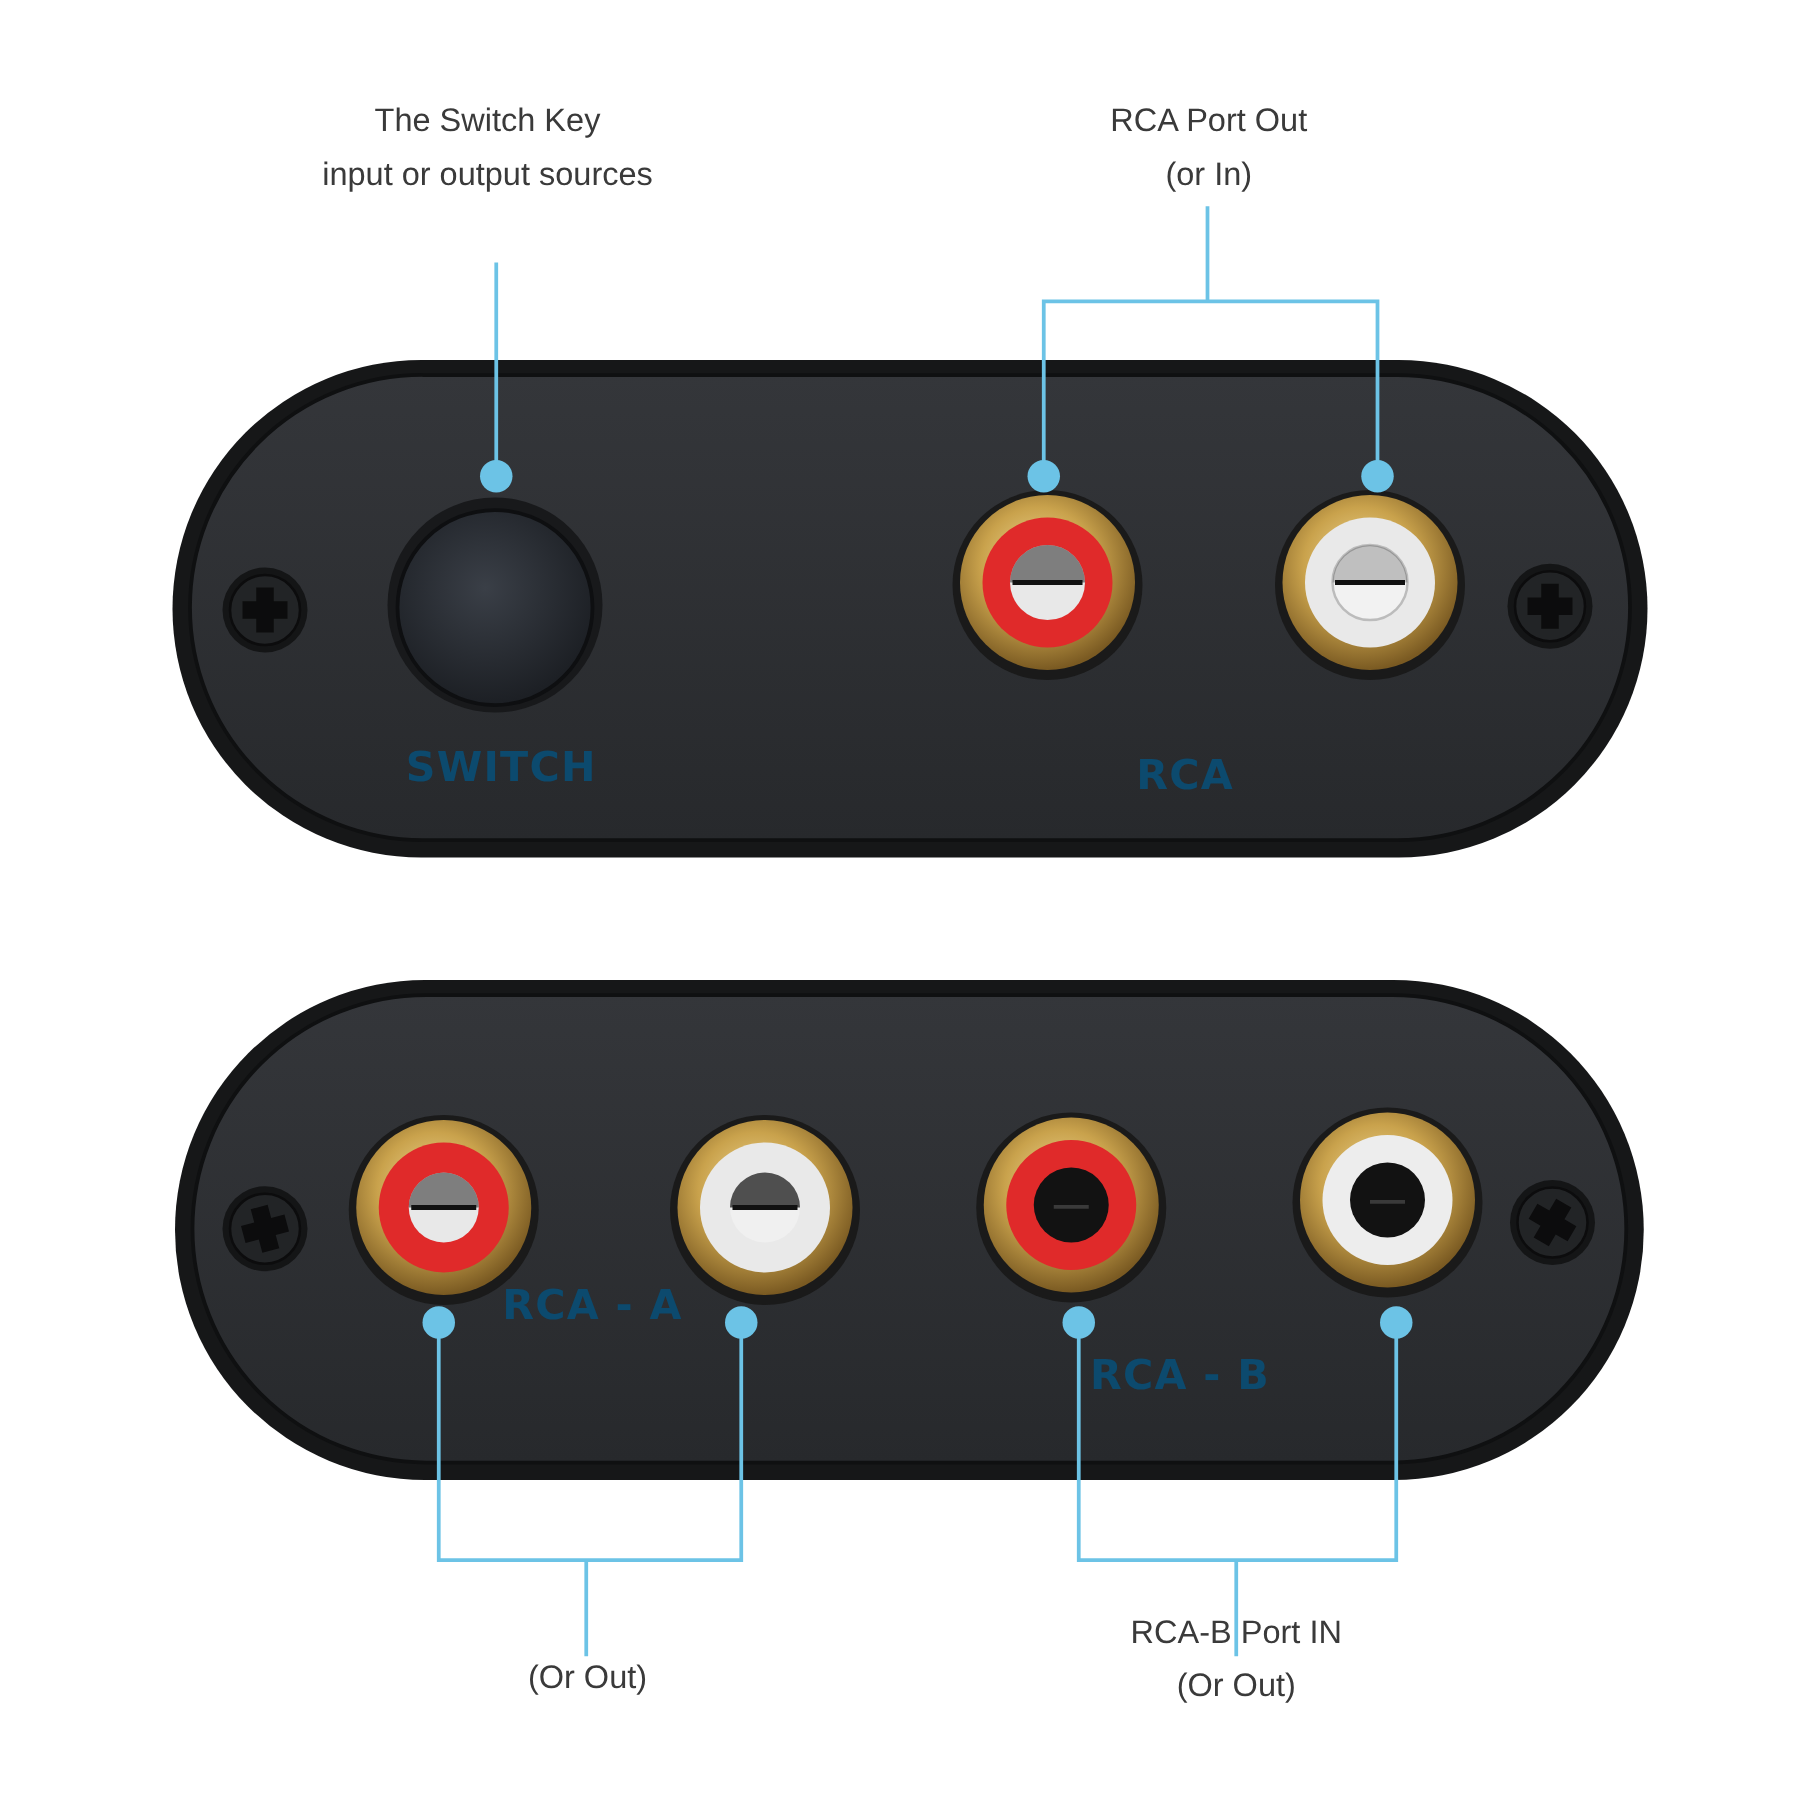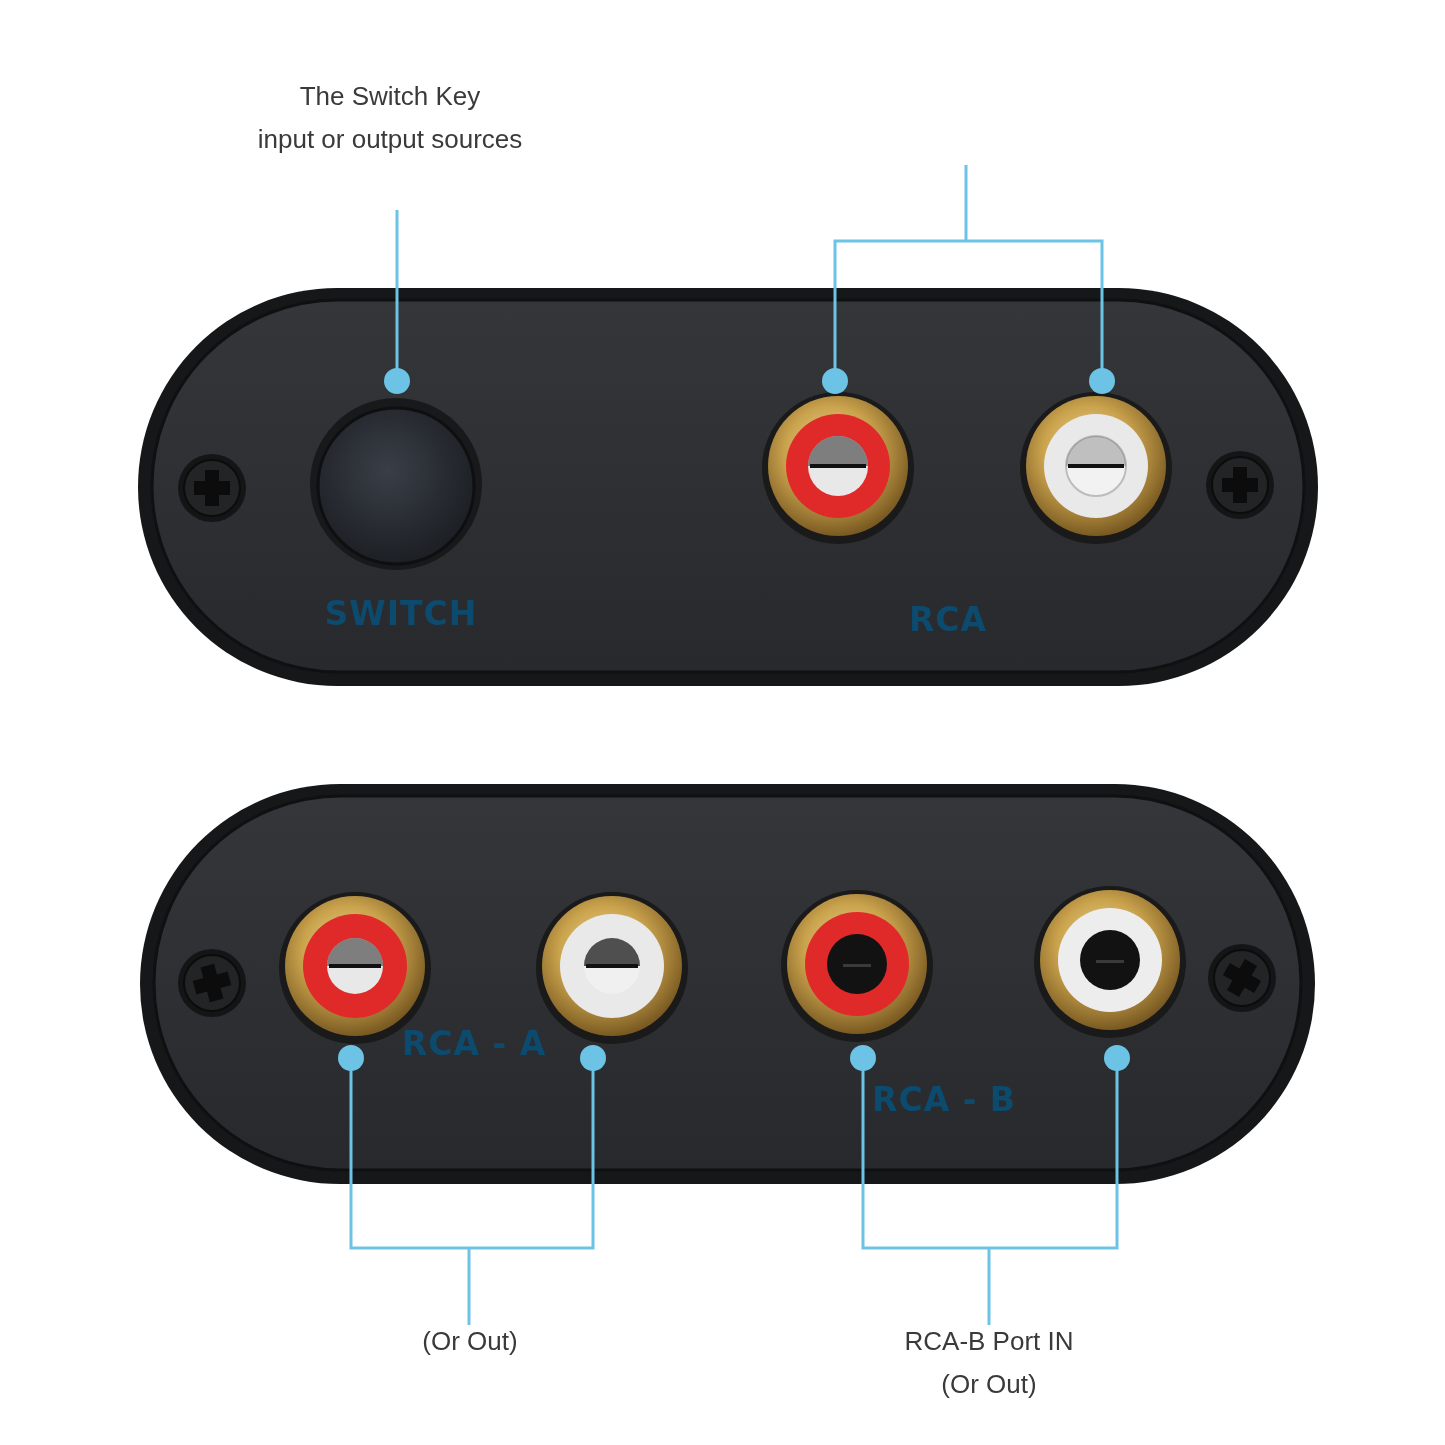--- a/index.html
+++ b/index.html
@@ -147,22 +147,24 @@
 <div class="panel-label" style="left:948px; top:600px;">RCA</div>
 <div class="panel-label" style="left:474px; top:1024px;">RCA - A</div>
 <div class="panel-label" style="left:944px; top:1080px;">RCA - B</div>
 
 <div class="callout" style="left:390px; top:75px; transform:translateX(-50%);">
   <span class="line">The Switch Key</span>
   <span class="line">input or output sources</span>
 </div>
 
 <div class="callout" style="left:967px; top:75px; transform:translateX(-50%);">
+  <span class="line">RCA Port Out</span>
+  <span class="line">(or In)</span>
 </div>
 
 <div class="callout" style="left:470px; top:1320px; transform:translateX(-50%);">
   <span class="line">(Or Out)</span>
 </div>
 
-<div class="callout" style="left:989px; top:1320px; transform:translateX(-50%);">
+<div class="callout" style="left:989px; top:1284px; transform:translateX(-50%);">
   <span class="line">RCA-B Port IN</span>
   <span class="line">(Or Out)</span>
 </div>
 
 </body></html>

